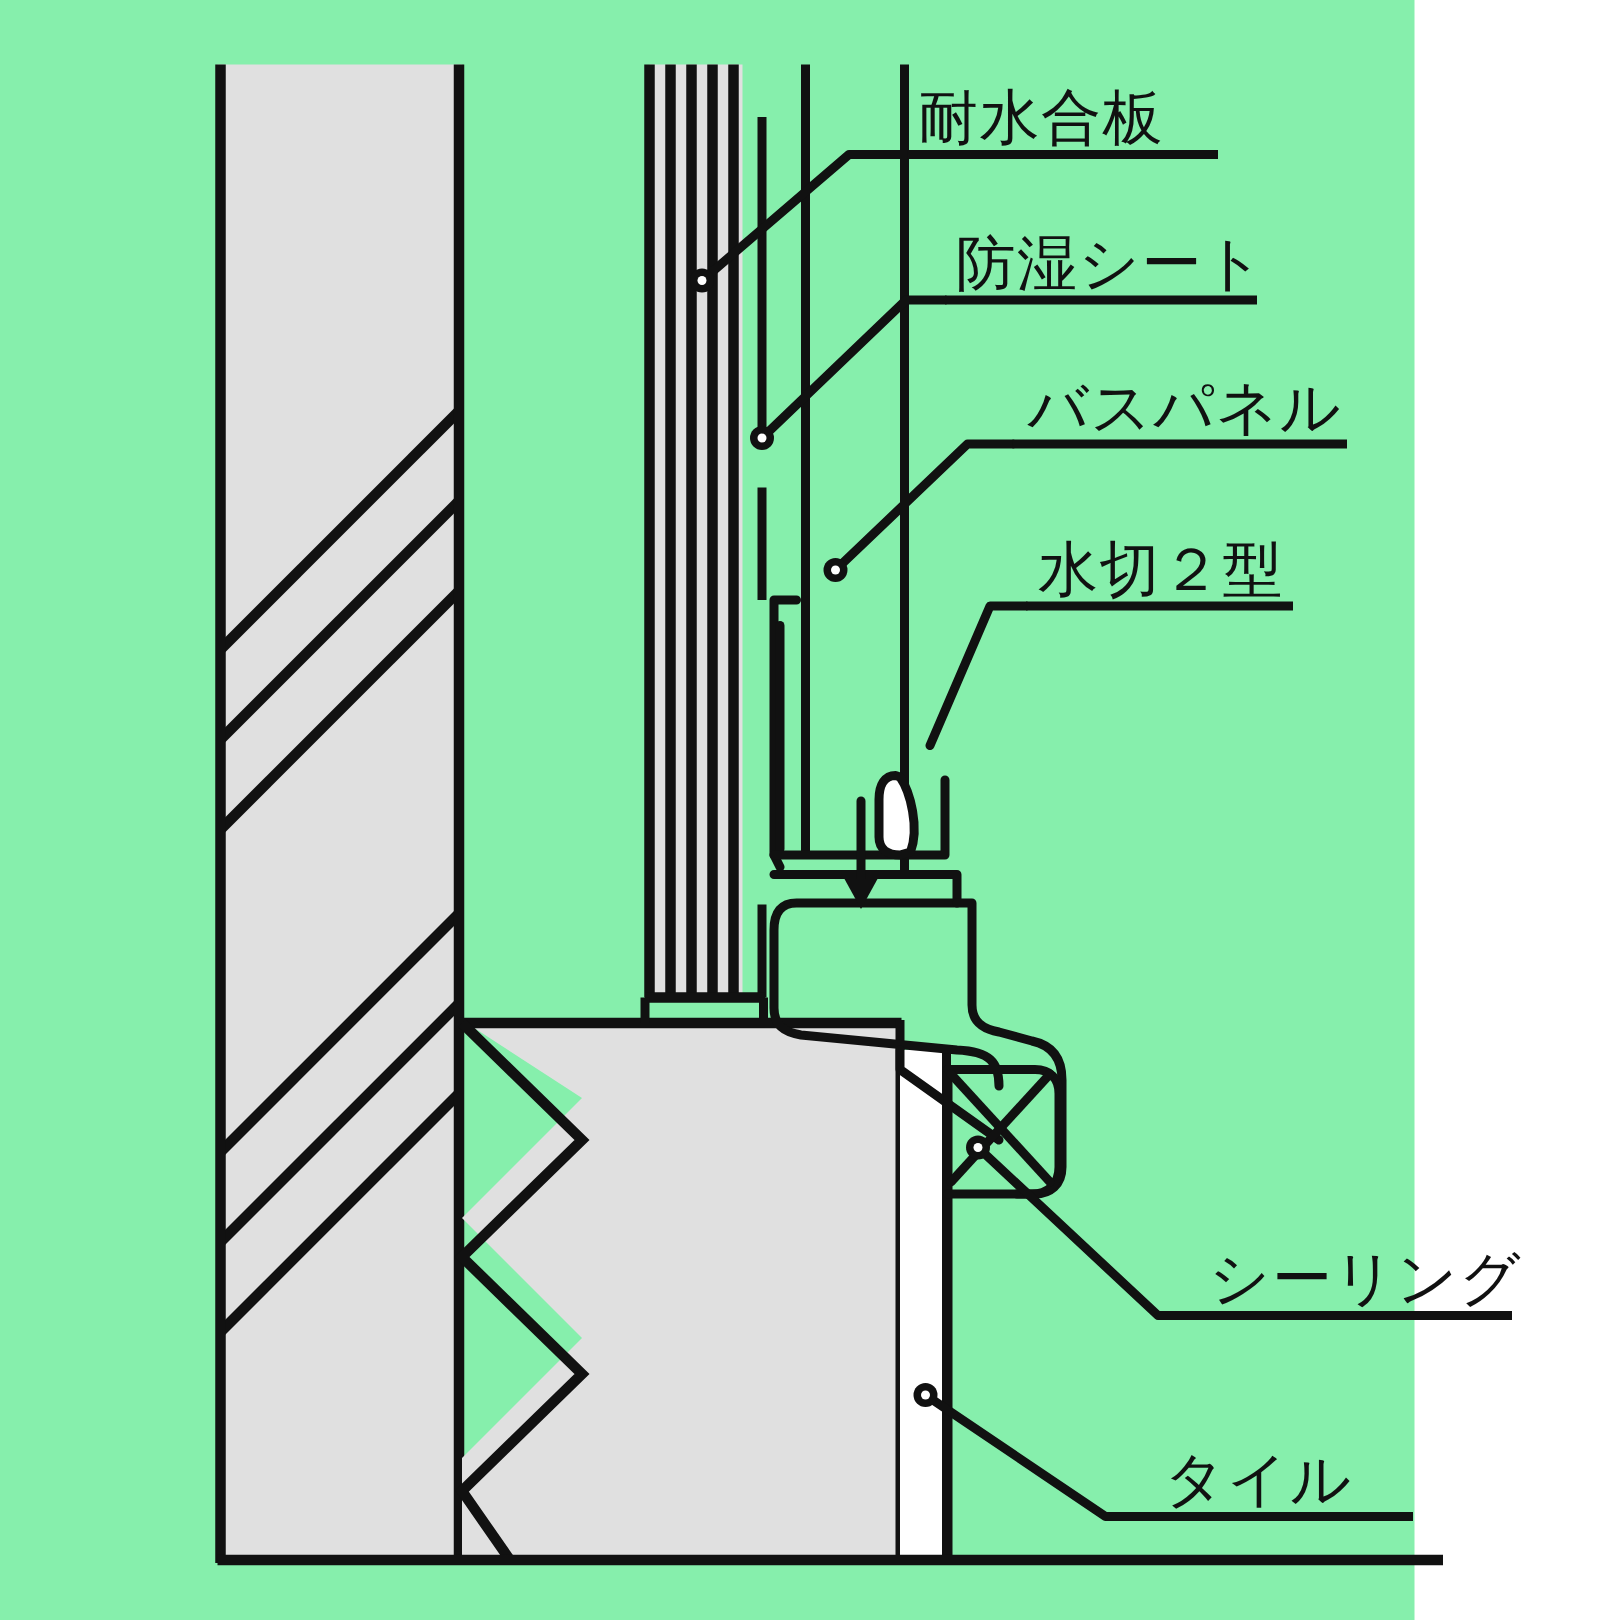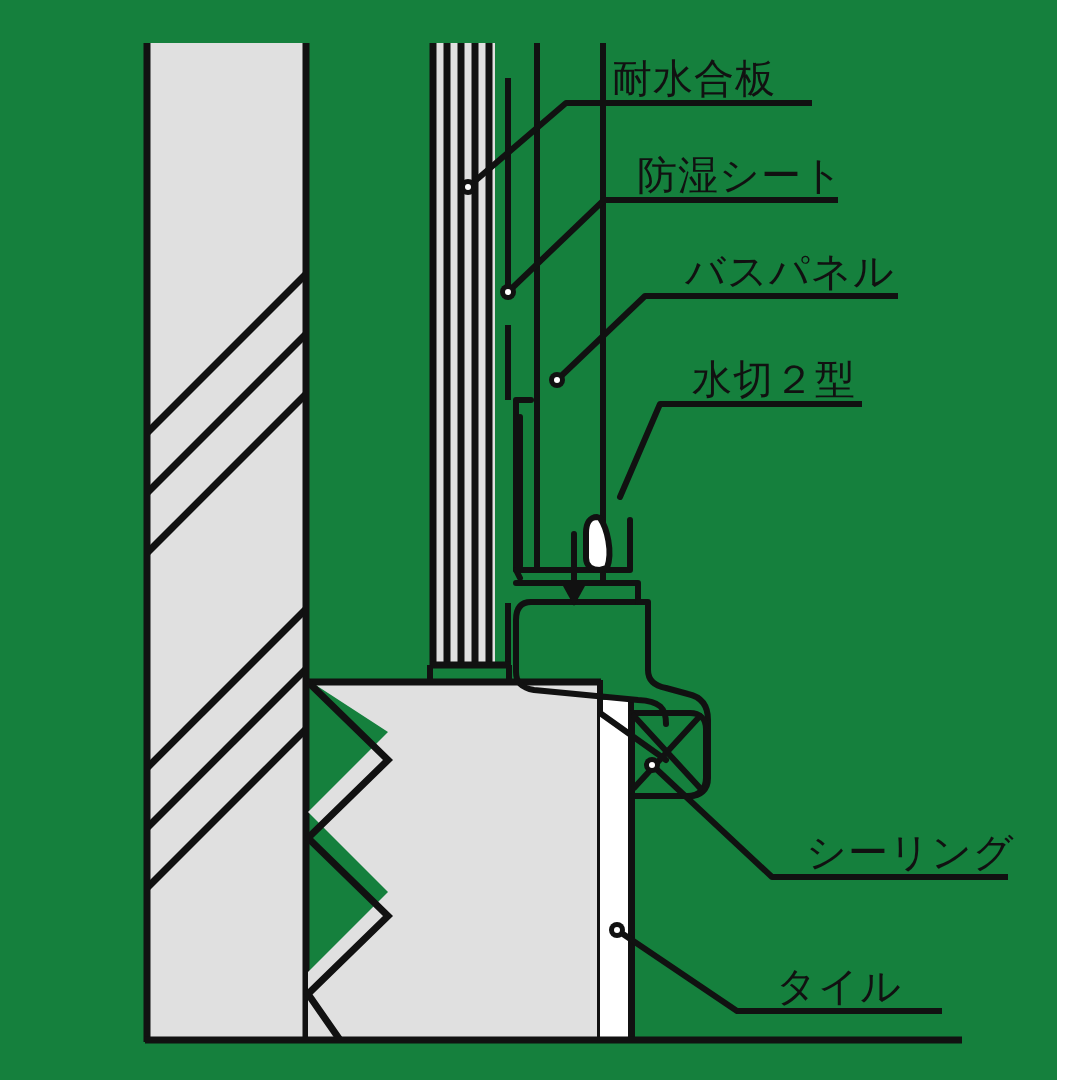--- a/index.html
+++ b/index.html
@@ -9,23 +9,23 @@
     background: #ffffff;
   }
   body {
     width: 1080px;
     height: 1080px;
     font-family: "Liberation Sans", "DejaVu Sans", sans-serif;
     overflow: hidden;
   }
   #drawing-root {
     position: relative;
-    width: 1057px;
+    width: 943px;
     height: 1080px;
-    background: #15803d;
+    background: #86efac;
   }
   svg#detail-svg {
     display: block;
     width: 1080px;
     height: 1080px;
   }
   .lbl {
     font-family: "DejaVu Sans", "Liberation Sans", sans-serif;
     font-size: 40px;
     fill: #111111;

